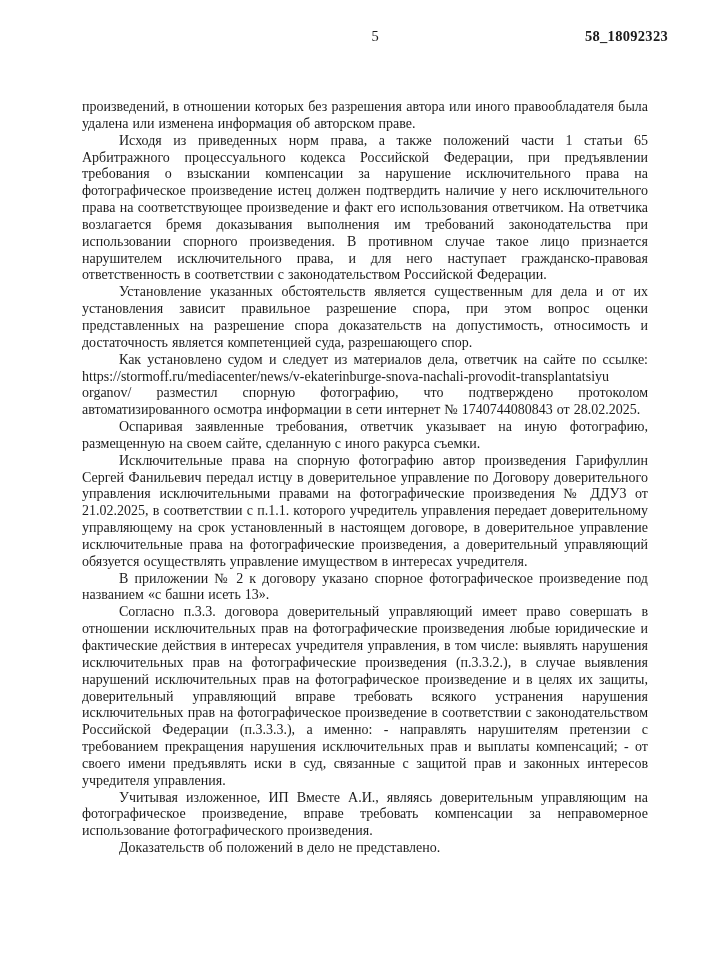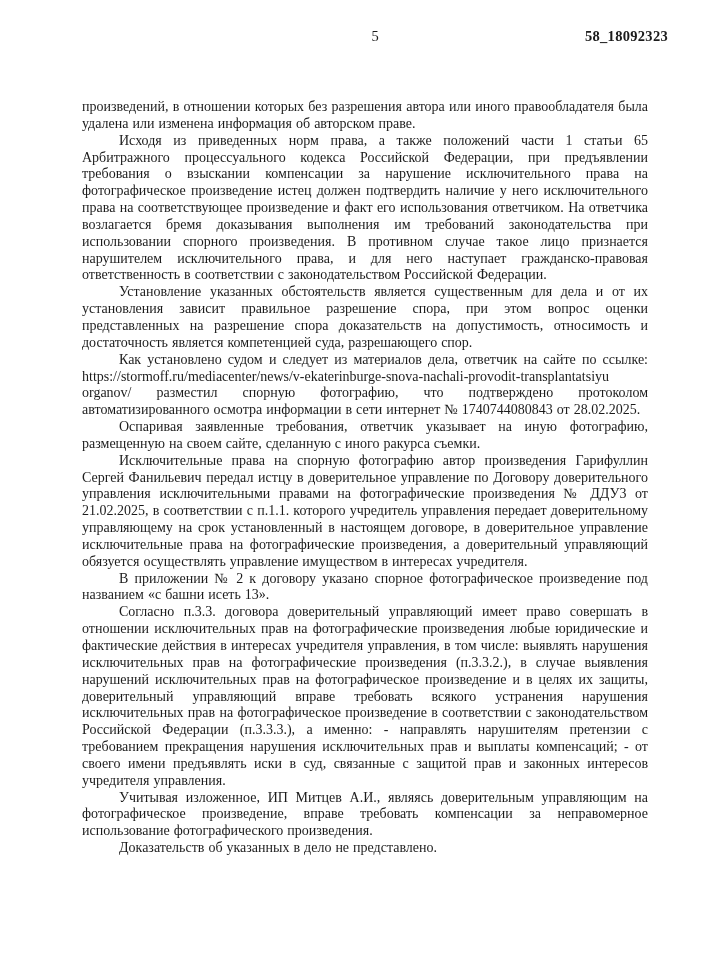--- a/index.html
+++ b/index.html
@@ -69,17 +69,17 @@
 
   <div class="content">
     <p class="para no-indent">произведений, в отношении которых без разрешения автора или иного правообладателя была удалена или изменена информация об авторском праве.</p>
     <p class="para">Исходя из приведенных норм права, а также положений части 1 статьи 65 Арбитражного процессуального кодекса Российской Федерации, при предъявлении требования о взыскании компенсации за нарушение исключительного права на фотографическое произведение истец должен подтвердить наличие у него исключительного права на соответствующее произведение и факт его использования ответчиком. На ответчика возлагается бремя доказывания выполнения им требований законодательства при использовании спорного произведения. В противном случае такое лицо признается нарушителем исключительного права, и для него наступает гражданско-правовая ответственность в соответствии с законодательством Российской Федерации.</p>
     <p class="para">Установление указанных обстоятельств является существенным для дела и от их установления зависит правильное разрешение спора, при этом вопрос оценки представленных на разрешение спора доказательств на допустимость, относимость и достаточность является компетенцией суда, разрешающего спор.</p>
     <p class="para">Как установлено судом и следует из материалов дела, ответчик на сайте по ссылке: https://stormoff.ru/mediacenter/news/v-ekaterinburge-snova-nachali-provodit-transplantatsiyu organov/ разместил спорную фотографию, что подтверждено протоколом автоматизированного осмотра информации в сети интернет № 1740744080843 от 28.02.2025.</p>
     <p class="para">Оспаривая заявленные требования,  ответчик указывает на иную фотографию, размещенную на своем сайте, сделанную с иного ракурса съемки.</p>
     <p class="para">Исключительные права на спорную фотографию автор произведения Гарифуллин Сергей Фанильевич передал истцу в доверительное управление  по Договору доверительного управления исключительными правами на фотографические произведения № ДДУ3 от 21.02.2025, в соответствии с п.1.1. которого учредитель управления передает доверительному управляющему на срок установленный в настоящем договоре, в доверительное управление исключительные права на фотографические произведения, а доверительный управляющий обязуется осуществлять управление имуществом в интересах учредителя.</p>
     <p class="para">В приложении № 2 к договору указано спорное фотографическое произведение под названием «с башни исеть 13».</p>
     <p class="para">Согласно п.3.3. договора доверительный управляющий имеет право совершать в отношении исключительных прав на фотографические произведения любые юридические и фактические действия в интересах учредителя управления, в том числе:  выявлять нарушения исключительных прав на фотографические произведения (п.3.3.2.), в случае выявления нарушений исключительных прав на фотографическое произведение и в целях их защиты, доверительный управляющий вправе требовать всякого устранения нарушения исключительных прав на фотографическое произведение в соответствии с законодательством Российской Федерации (п.3.3.3.), а именно: - направлять нарушителям претензии с требованием прекращения нарушения исключительных прав и выплаты компенсаций; - от своего имени предъявлять иски в суд, связанные с защитой прав и законных интересов учредителя управления.</p>
-    <p class="para">Учитывая изложенное, ИП Митцев А.И., являясь доверительным управляющим на фотографическое произведение, вправе требовать компенсации за неправомерное использование фотографического произведения.</p>
-    <p class="para">Доказательств об указанных в дело не представлено.</p>
+    <p class="para">Учитывая изложенное, ИП Вместе А.И., являясь доверительным управляющим на фотографическое произведение, вправе требовать компенсации за неправомерное использование фотографического произведения.</p>
+    <p class="para">Доказательств об положений в дело не представлено.</p>
   </div>
 
 </div>
 
 </body></html>

